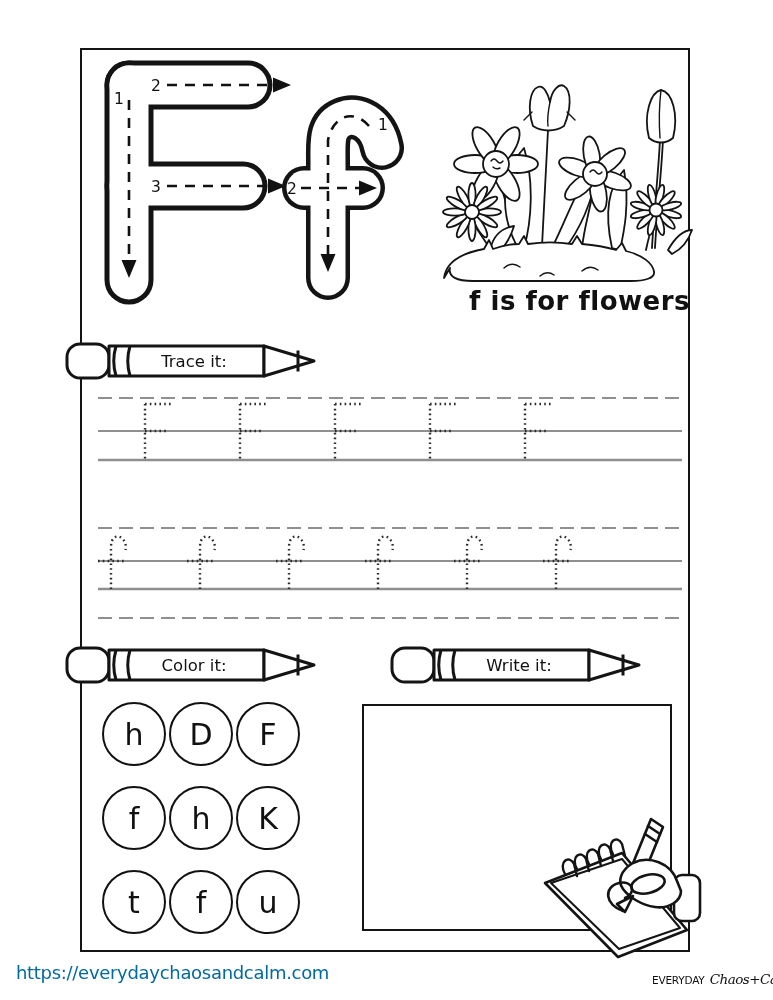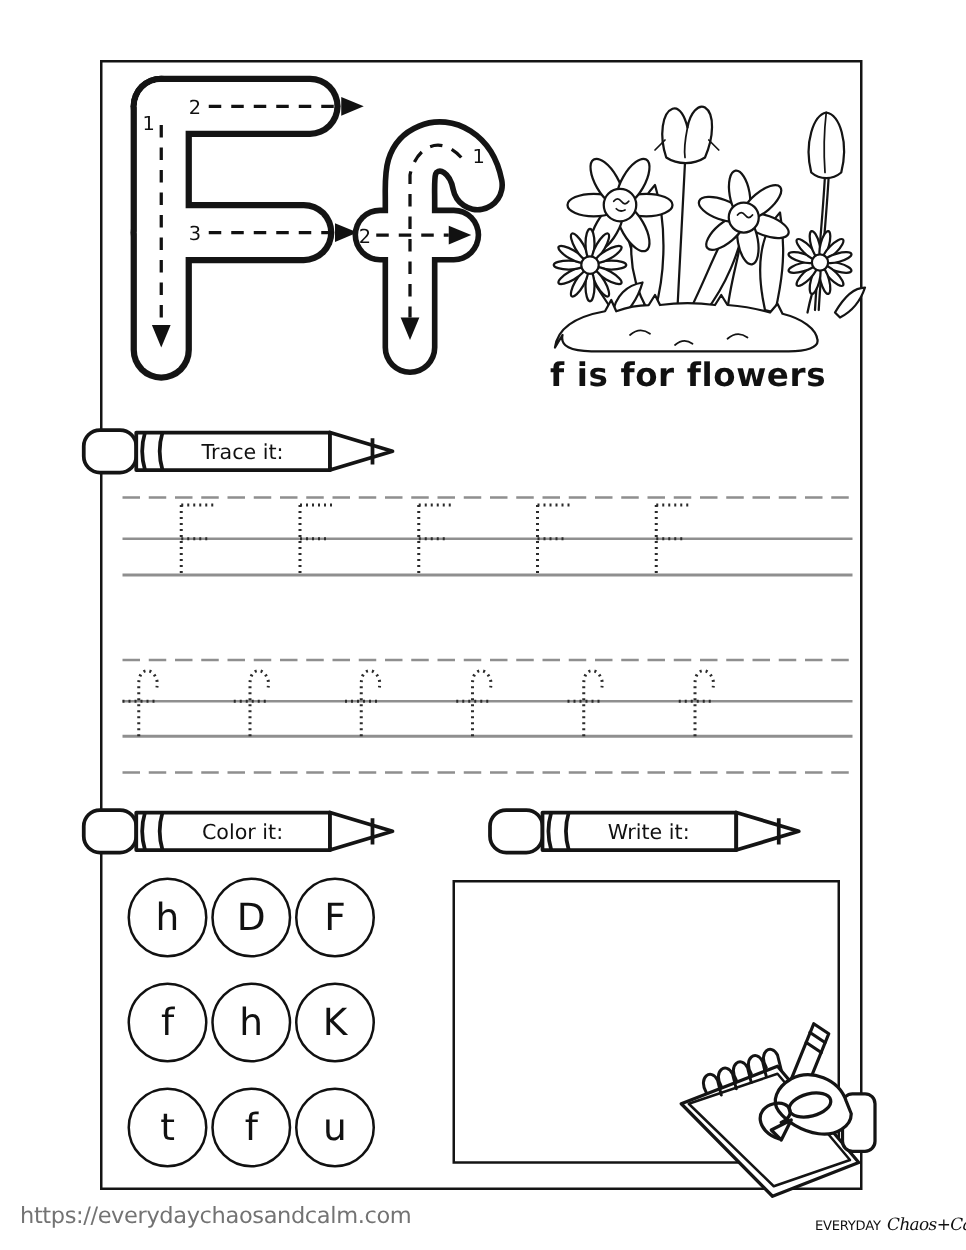--- a/index.html
+++ b/index.html
@@ -1,29 +1,29 @@
 <!DOCTYPE html>
 <html><head>
 <meta charset="utf-8">
 <style>
   html,body{margin:0;padding:0;background:#ffffff;}
   body{width:773px;height:1000px;position:relative;overflow:hidden;
        font-family:"DejaVu Sans",sans-serif;color:#111;}
   .abs{position:absolute;}
   .page-frame{left:80px;top:48px;width:606px;height:900px;border:2.5px solid #141414;background:#fff;}
   svg{display:block;overflow:visible;}
-  .caption{left:440px;top:286px;width:250px;text-align:left;font-size:26px;font-weight:bold;letter-spacing:0.5px;}
+  .caption{left:440px;top:286px;width:250px;text-align:right;font-size:26px;font-weight:bold;letter-spacing:0.5px;}
   .crayon-label{font-size:16.5px;}
   .circle-grid{left:102px;top:702px;width:200px;display:grid;
                grid-template-columns:repeat(3,60px);grid-column-gap:7px;grid-row-gap:20px;}
   .letter-circle{width:60px;height:60px;border:2.2px solid #111;border-radius:50%;
                  display:flex;align-items:center;justify-content:center;
                  font-size:30px;background:#fff;}
   .write-box{left:362px;top:704px;width:306px;height:223px;border:2.8px solid #141414;background:#fff;}
-  .footer-url{left:16px;top:962px;font-size:18px;letter-spacing:-0.3px;color:#737373;}
+  .footer-url{left:16px;top:962px;font-size:18px;letter-spacing:-0.3px;color:#0369a1;}
   .footer-logo{left:652px;top:969px;white-space:nowrap;}
   .logo-primary{font-size:10.5px;font-weight:400;letter-spacing:-0.2px;}
   .logo-script{font-family:"DejaVu Serif",serif;font-style:italic;font-size:13.5px;letter-spacing:-0.5px;}
 </style>
 </head>
 <body>
 
 <div class="abs page-frame"></div>
 
 <svg class="abs" style="left:95px;top:50px;" width="310" height="265" viewBox="0 0 310 265">

